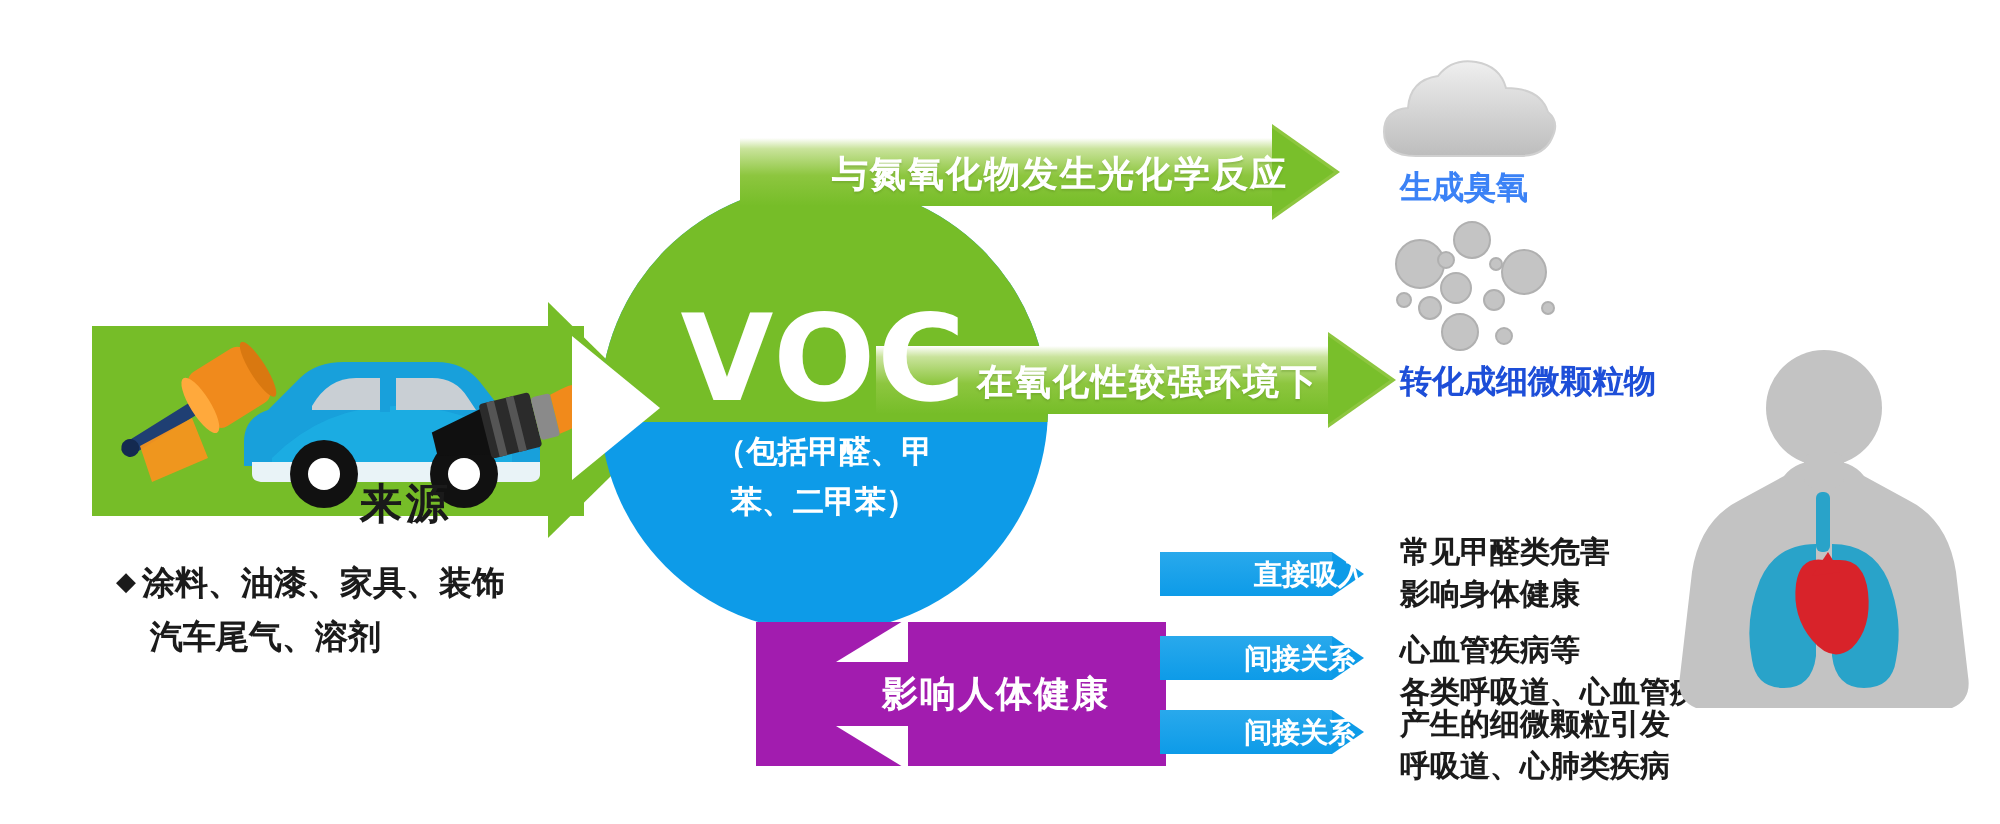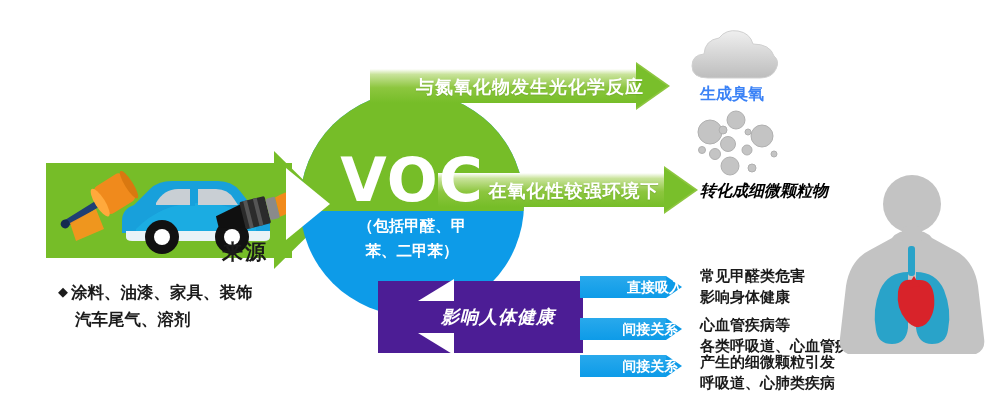--- a/index.html
+++ b/index.html
@@ -23,21 +23,21 @@
     position:absolute;left:228px;top:-12px;width:0;height:0;
     border-top:59px solid transparent;
     border-bottom:59px solid transparent;
     border-left:60px solid #76bd28;
   }
   #car-icon{position:absolute;left:60px;top:6px;width:180px;height:86px;}
   #roller-icon{position:absolute;left:6px;top:8px;width:90px;height:72px;}
   #brush-icon{position:absolute;left:168px;top:22px;width:96px;height:52px;}
 
   #source-title{
-    left:138px;top:238px;width:130px;text-align:right;
+    left:138px;top:238px;width:130px;text-align:center;
     font-size:21px;font-weight:bold;color:#1a1a1a;letter-spacing:2px;
   }
   #source-list{
     left:58px;top:278px;width:270px;
     font-size:16.5px;line-height:27px;color:#1b1b1b;font-weight:bold;
   }
   #source-list .bullet{font-size:13px;vertical-align:2px;margin-right:3px;}
   #source-list .ln{display:block;white-space:nowrap;}
   #source-list .ln.ind{padding-left:17px;}
 
@@ -101,23 +101,22 @@
   .g-arrow-label{
     position:absolute;top:13px;left:0;width:100%;
     text-align:center;font-size:18px;font-weight:bold;color:#ffffff;
     letter-spacing:1px;z-index:3;text-shadow:0 1px 1px rgba(90,140,30,.35);
   }
   #arrow-photochem .g-arrow-label{width:272px;left:24px;}
   #arrow-oxidation .g-arrow-label{width:232px;left:20px;}
 
   
   #arrow-health{
-    left:378px;top:281px;width:205px;height:72px;
-    background:#4c1d95;
-    font-style:italic;
+    left:378px;top:311px;width:205px;height:72px;
+    background:#a21caf;
   }
   #arrow-health .notch-t{
     position:absolute;left:40px;top:-2px;width:0;height:0;
     border-left:36px solid transparent;
     border-right:0 solid transparent;
     border-bottom:22px solid #ffffff;
   }
   #arrow-health .notch-b{
     position:absolute;left:40px;bottom:-2px;width:0;height:0;
     border-left:36px solid transparent;
@@ -149,21 +148,21 @@
   #tag-indirect1{left:580px;top:318px;width:102px;}
   #tag-indirect2{left:580px;top:355px;width:102px;}
 
   
   .eff{
     font-size:15px;line-height:21px;color:#1b1b1b;font-weight:bold;
     white-space:nowrap;
   }
   .eff span{display:block;}
   #eff-ozone-label{left:700px;top:84px;font-size:16px;font-weight:bold;color:#3b82f6;}
-  #eff-pm-label{left:700px;top:181px;font-size:16px;font-weight:bold;color:#000000;font-style:italic;}
+  #eff-pm-label{left:700px;top:181px;font-size:16px;font-weight:bold;color:#1d4ed8;}
   #eff-direct{left:700px;top:266px;}
   #eff-indirect1{left:700px;top:315px;}
   #eff-indirect2{left:700px;top:352px;}
 
   
   #cloud-icon{left:690px;top:28px;width:92px;height:52px;}
 
   
   #particles-icon{left:690px;top:110px;width:100px;height:72px;}
 

